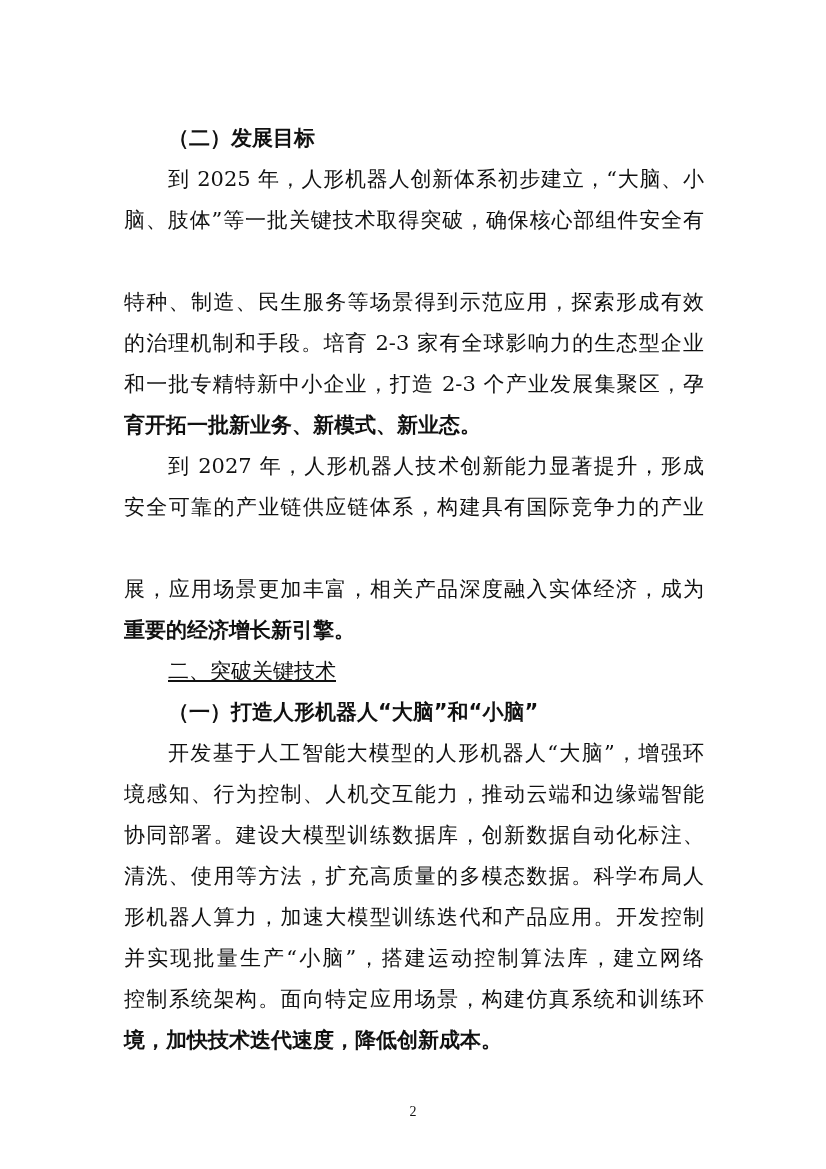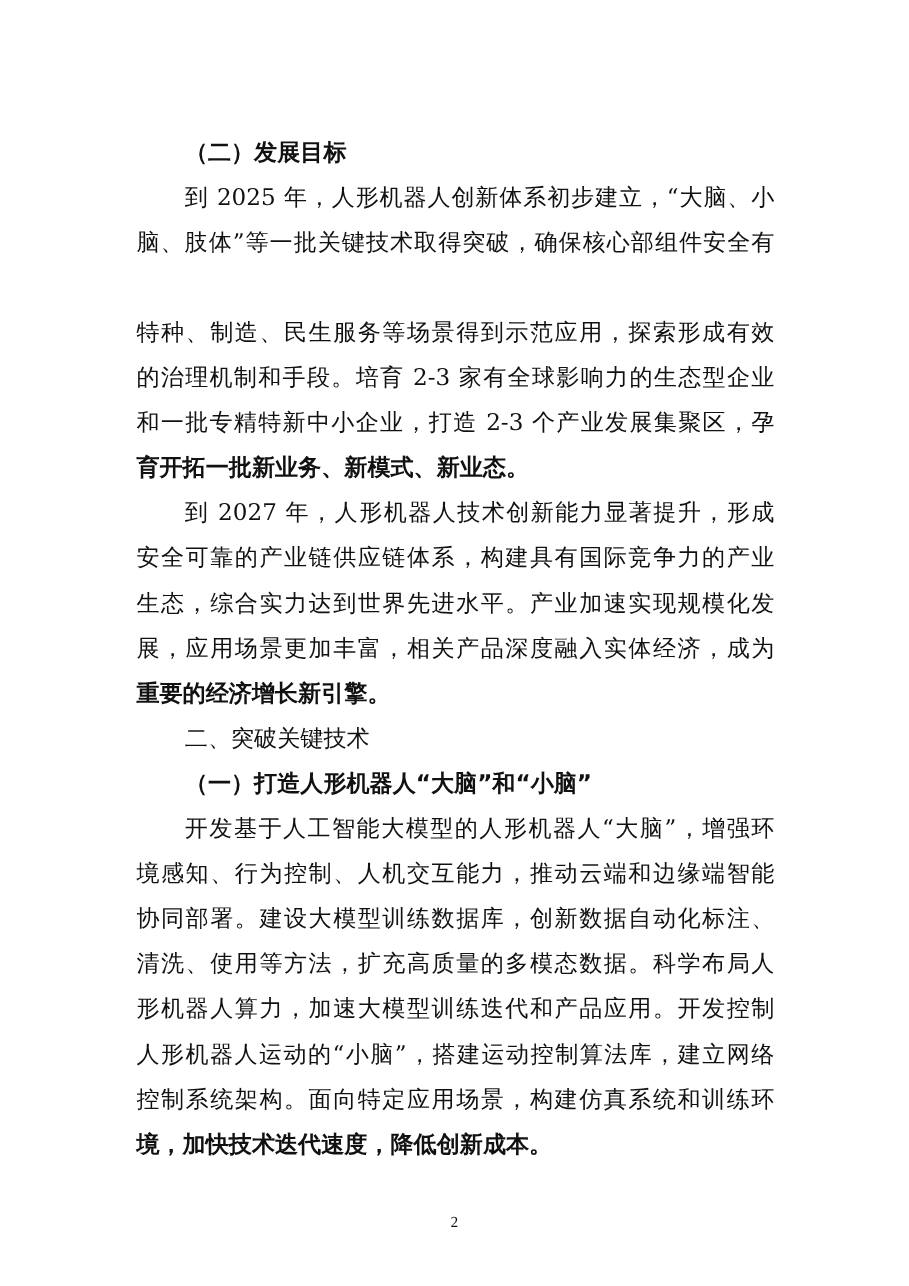--- a/index.html
+++ b/index.html
@@ -4,50 +4,49 @@
 <style>
   html, body { margin: 0; padding: 0; background: #ffffff; }
   body { width: 826px; height: 1169px; position: relative; overflow: hidden;
          font-family: "DejaVu Serif", "Liberation Serif", serif; color: #111; }
   .page { position: absolute; left: 0; top: 12px; width: 688px; height: 1169px; }
   .line { position: absolute; left: 124px; width: 580px; font-size: 21px; line-height: 28px;
           white-space: nowrap; text-align: justify; text-align-last: justify; letter-spacing: 0; }
   .line.last { text-align-last: left; font-weight: bold; }
   .indent { left: 168px; width: 536px; }
   .h2 { font-weight: bold; font-family: "DejaVu Sans", "Liberation Sans", sans-serif; text-align-last: left; }
-  .h1 { font-family: "DejaVu Sans", "Liberation Sans", sans-serif; text-align-last: left; }
+  .h1 { font-family: "DejaVu Sans", "Liberation Sans", sans-serif; text-align-last: left; text-decoration: underline; }
   .pagenum { position: absolute; left: 0; width: 826px; top: 1092px; text-align: center;
              font-size: 14px; font-family: "Liberation Serif", serif; }
 </style>
 </head>
 <body>
 
 <div class="page">
 
   <div class="line indent h2" style="top:112px">（二）发展目标</div>
 
   <div class="line indent" style="top:153px">到 2025 年，人形机器人创新体系初步建立，“大脑、小</div>
   <div class="line" style="top:194px">脑、肢体”等一批关键技术取得突破，确保核心部组件安全有</div>
   <div class="line" style="top:276px">特种、制造、民生服务等场景得到示范应用，探索形成有效</div>
   <div class="line" style="top:317px">的治理机制和手段。培育 2-3 家有全球影响力的生态型企业</div>
   <div class="line" style="top:358px">和一批专精特新中小企业，打造 2-3 个产业发展集聚区，孕</div>
   <div class="line last" style="top:399px">育开拓一批新业务、新模式、新业态。</div>
 
   <div class="line indent" style="top:440px">到 2027 年，人形机器人技术创新能力显著提升，形成</div>
   <div class="line" style="top:481px">安全可靠的产业链供应链体系，构建具有国际竞争力的产业</div>
-  <div class="line" style="top:522px">生态，综合实力达到世界先进水平。产业加速实现规模化发</div>
   <div class="line" style="top:563px">展，应用场景更加丰富，相关产品深度融入实体经济，成为</div>
   <div class="line last" style="top:604px">重要的经济增长新引擎。</div>
 
   <div class="line indent h1" style="top:645px">二、突破关键技术</div>
   <div class="line indent h2" style="top:686px">（一）打造人形机器人“大脑”和“小脑”</div>
 
   <div class="line indent" style="top:727px">开发基于人工智能大模型的人形机器人“大脑”，增强环</div>
   <div class="line" style="top:768px">境感知、行为控制、人机交互能力，推动云端和边缘端智能</div>
   <div class="line" style="top:809px">协同部署。建设大模型训练数据库，创新数据自动化标注、</div>
   <div class="line" style="top:850px">清洗、使用等方法，扩充高质量的多模态数据。科学布局人</div>
   <div class="line" style="top:891px">形机器人算力，加速大模型训练迭代和产品应用。开发控制</div>
-  <div class="line" style="top:932px">人形机器人运动的“小脑”，搭建运动控制算法库，建立网络</div>
+  <div class="line" style="top:932px">并实现批量生产“小脑”，搭建运动控制算法库，建立网络</div>
   <div class="line" style="top:973px">控制系统架构。面向特定应用场景，构建仿真系统和训练环</div>
   <div class="line last" style="top:1014px">境，加快技术迭代速度，降低创新成本。</div>
 
   <div class="pagenum">2</div>
 </div>
 
 </body></html>

